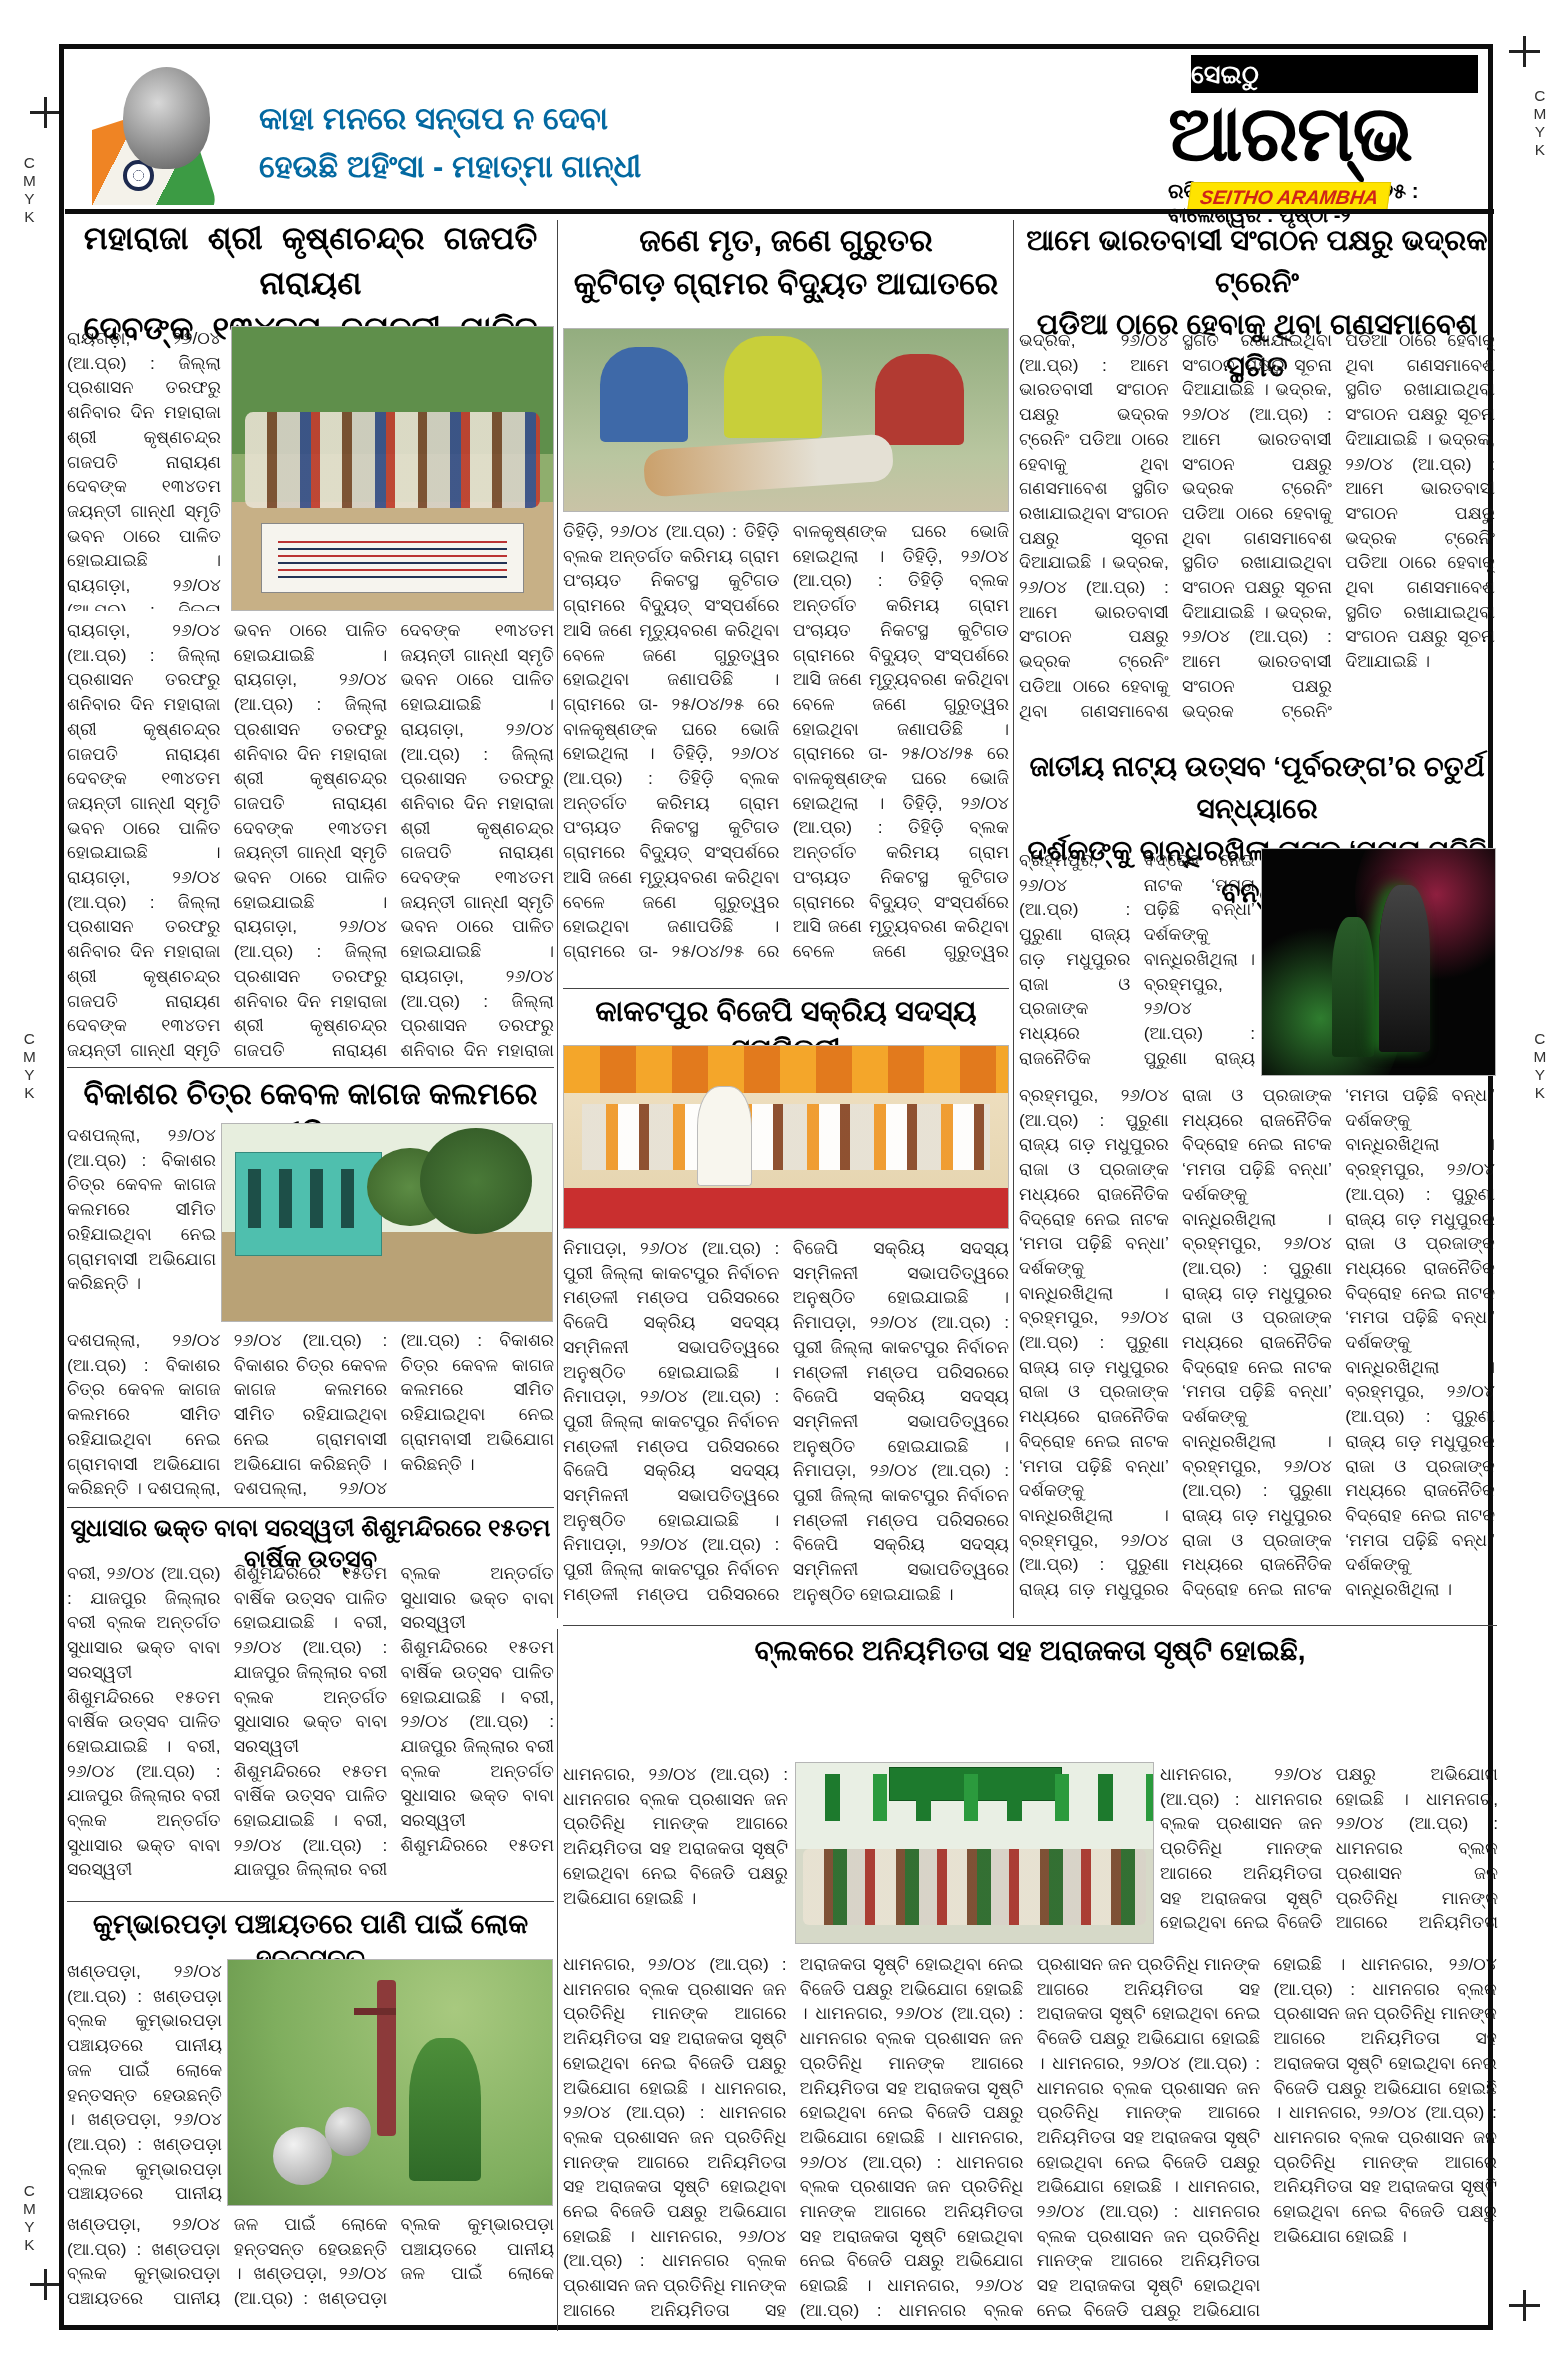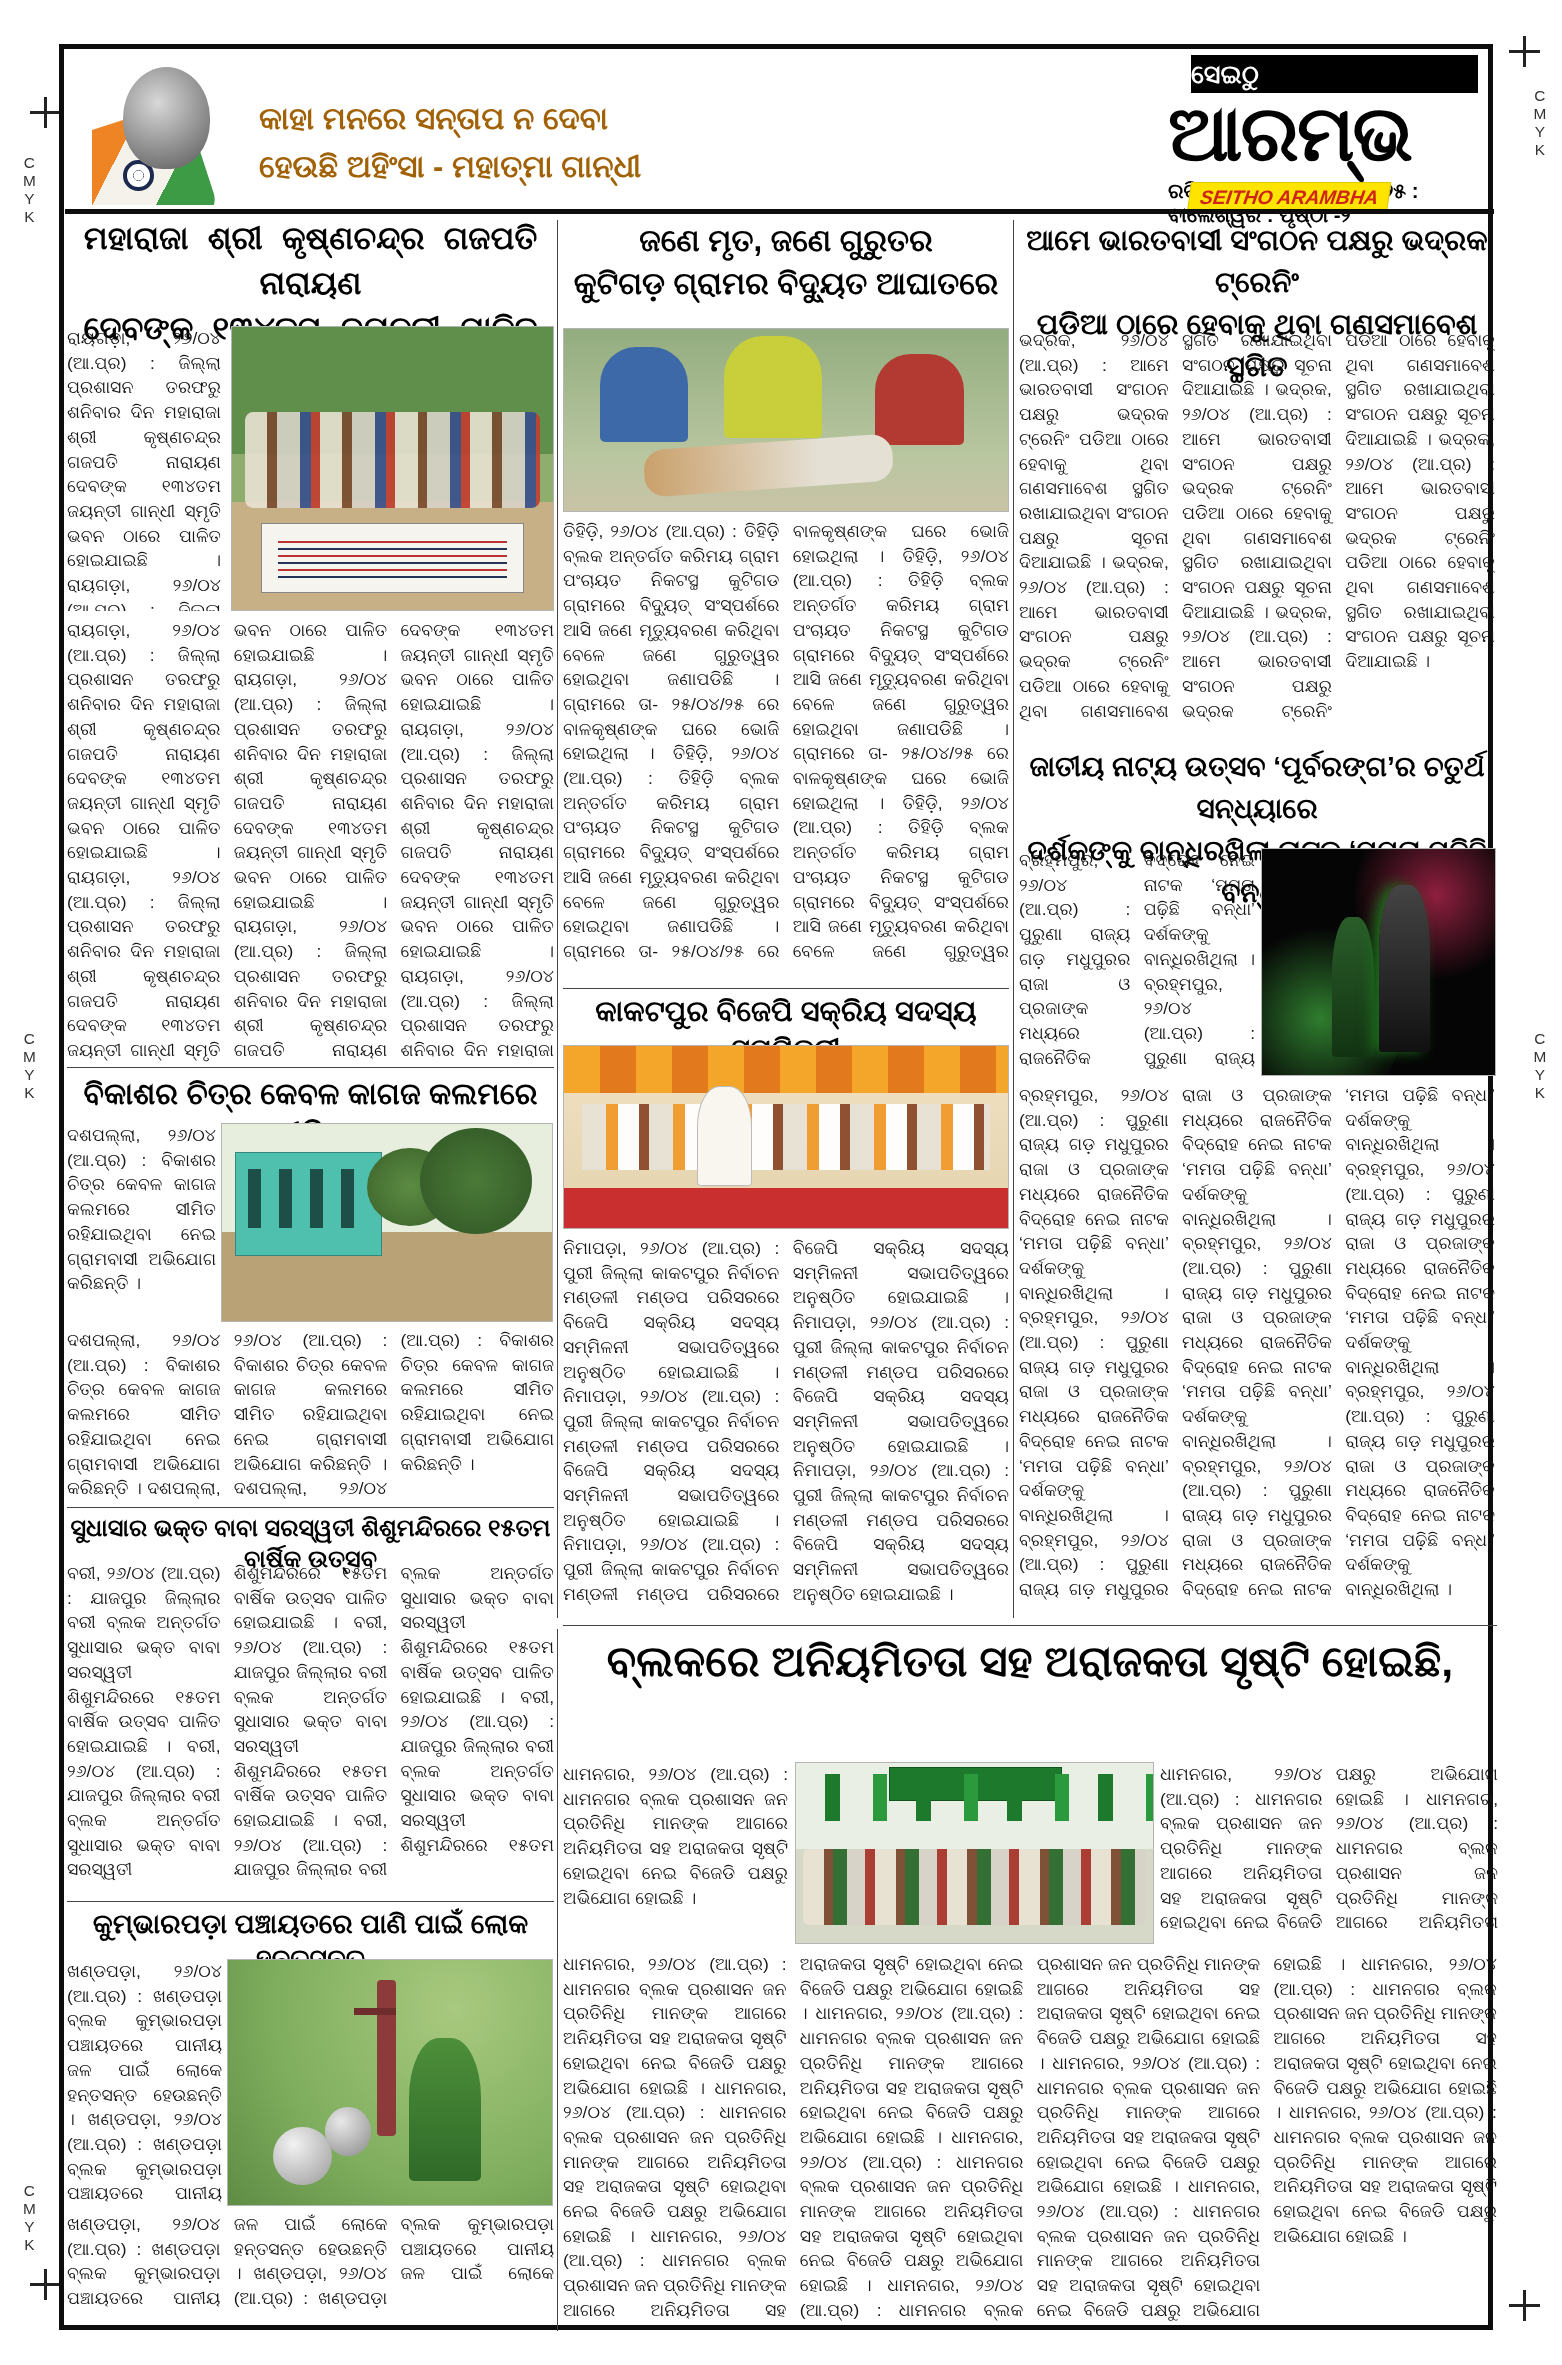--- a/index.html
+++ b/index.html
@@ -17,21 +17,21 @@
         writing-mode:vertical-rl;text-orientation:upright;line-height:1;}
   
   .gandhi{position:absolute;left:92px;top:67px;width:154px;height:138px;overflow:hidden;}
   .g-flag{position:absolute;left:-20.5px;bottom:-31px;width:133px;height:118px;border-radius:20.5px;
           transform:rotate(-18deg);
           background:linear-gradient(135deg,#ef8424 0 34%,#f4f2ea 34% 66%,#3c9b44 66% 100%);}
   .g-head{position:absolute;left:31px;top:0;width:87px;height:102px;border-radius:50% 50% 46% 46%;
           background:radial-gradient(circle at 40% 35%,#d8d8d8,#8a8a8a 60%,#575757);}
   .g-chakra{position:absolute;left:31px;bottom:14.3px;width:22.5px;height:22.5px;border-radius:50%;
             border:4.1px solid #1d2a4f;background:radial-gradient(#ffffff 30%,#1d2a4f 32%,#ffffff 34%);}
-  .quote{position:absolute;left:259px;top:95px;width:461px;font-weight:bold;color:#a16207;
+  .quote{position:absolute;left:259px;top:95px;width:461px;font-weight:bold;color:#0369a1;
          font-size:31px;line-height:1.55;}
   .masthead{position:absolute;left:1168px;top:55px;width:333px;text-align:left;}
   .mh-kicker{display:block;margin:0 auto;width:287px;height:38px;background:#000;color:#fff;
              font-size:25.6px;font-weight:bold;line-height:38px;}
   .mh-title{font-size:77px;font-weight:bold;line-height:1.05;color:#000;letter-spacing:-2px;}
   .mh-ribbon{position:absolute;left:20.5px;top:127px;background:#ffe400;color:#cf2418;
              font-size:19.5px;font-weight:bold;font-style:italic;padding:3.1px 10.2px;transform:skewX(-8deg);
              border:1.5px solid #e6c900;}
   .mh-dateline{margin-top:5.1px;font-size:20.5px;font-weight:bold;color:#000;}
   
@@ -241,21 +241,21 @@
   <div class="article" style="left:67px;top:1512px;width:487px;">
     <div class="hl" style="font-size:24px;line-height:1.3;">
       <div>ସୁଧାସାର ଭକ୍ତ ବାବା ସରସ୍ୱତୀ ଶିଶୁମନ୍ଦିରରେ ୧୫ତମ ବାର୍ଷିକ ଉତ୍ସବ</div>
     </div>
   </div>
   <div class="article body-txt c3" style="left:67px;top:1561px;width:487px;height:333px;">
     <span>ବରୀ, ୨୬/୦୪ (ଆ.ପ୍ର) : ଯାଜପୁର ଜିଲ୍ଲାର ବରୀ ବ୍ଲକ ଅନ୍ତର୍ଗତ ସୁଧାସାର ଭକ୍ତ ବାବା ସରସ୍ୱତୀ ଶିଶୁମନ୍ଦିରରେ ୧୫ତମ ବାର୍ଷିକ ଉତ୍ସବ ପାଳିତ ହୋଇଯାଇଛି । ବରୀ, ୨୬/୦୪ (ଆ.ପ୍ର) : ଯାଜପୁର ଜିଲ୍ଲାର ବରୀ ବ୍ଲକ ଅନ୍ତର୍ଗତ ସୁଧାସାର ଭକ୍ତ ବାବା ସରସ୍ୱତୀ ଶିଶୁମନ୍ଦିରରେ ୧୫ତମ ବାର୍ଷିକ ଉତ୍ସବ ପାଳିତ ହୋଇଯାଇଛି । ବରୀ, ୨୬/୦୪ (ଆ.ପ୍ର) : ଯାଜପୁର ଜିଲ୍ଲାର ବରୀ ବ୍ଲକ ଅନ୍ତର୍ଗତ ସୁଧାସାର ଭକ୍ତ ବାବା ସରସ୍ୱତୀ ଶିଶୁମନ୍ଦିରରେ ୧୫ତମ ବାର୍ଷିକ ଉତ୍ସବ ପାଳିତ ହୋଇଯାଇଛି । ବରୀ, ୨୬/୦୪ (ଆ.ପ୍ର) : ଯାଜପୁର ଜିଲ୍ଲାର ବରୀ ବ୍ଲକ ଅନ୍ତର୍ଗତ ସୁଧାସାର ଭକ୍ତ ବାବା ସରସ୍ୱତୀ ଶିଶୁମନ୍ଦିରରେ ୧୫ତମ ବାର୍ଷିକ ଉତ୍ସବ ପାଳିତ ହୋଇଯାଇଛି । ବରୀ, ୨୬/୦୪ (ଆ.ପ୍ର) : ଯାଜପୁର ଜିଲ୍ଲାର ବରୀ ବ୍ଲକ ଅନ୍ତର୍ଗତ ସୁଧାସାର ଭକ୍ତ ବାବା ସରସ୍ୱତୀ ଶିଶୁମନ୍ଦିରରେ ୧୫ତମ ବାର୍ଷିକ ଉତ୍ସବ ପାଳିତ ହୋଇଯାଇଛି ।</span>
   </div>
 
   <div class="article" style="left:563px;top:1632px;width:934px;">
-    <div class="hl" style="font-size:43px;line-height:1.35;">
+    <div class="hl" style="font-size:28px;line-height:1.35;">
       <div>ବ୍ଲକରେ ଅନିୟମିତତା ସହ ଅରାଜକତା ସୃଷ୍ଟି ହୋଇଛି,</div>
     </div>
   </div>
   <div class="article body-txt" style="left:563px;top:1762px;width:225px;height:182px;">
     <span>ଧାମନଗର, ୨୬/୦୪ (ଆ.ପ୍ର) : ଧାମନଗର ବ୍ଲକ ପ୍ରଶାସନ ଜନ ପ୍ରତିନିଧି ମାନଙ୍କ ଆଗରେ ଅନିୟମିତତା ସହ ଅରାଜକତା ସୃଷ୍ଟି ହୋଇଥିବା ନେଇ ବିଜେଡି ପକ୍ଷରୁ ଅଭିଯୋଗ ହୋଇଛି ।</span>
   </div>
   <div class="photo p6" style="left:795px;top:1762px;width:359px;height:182px;">
     <div class="banner"></div>
     <div class="flags"></div>
     <div class="crowd"></div>

